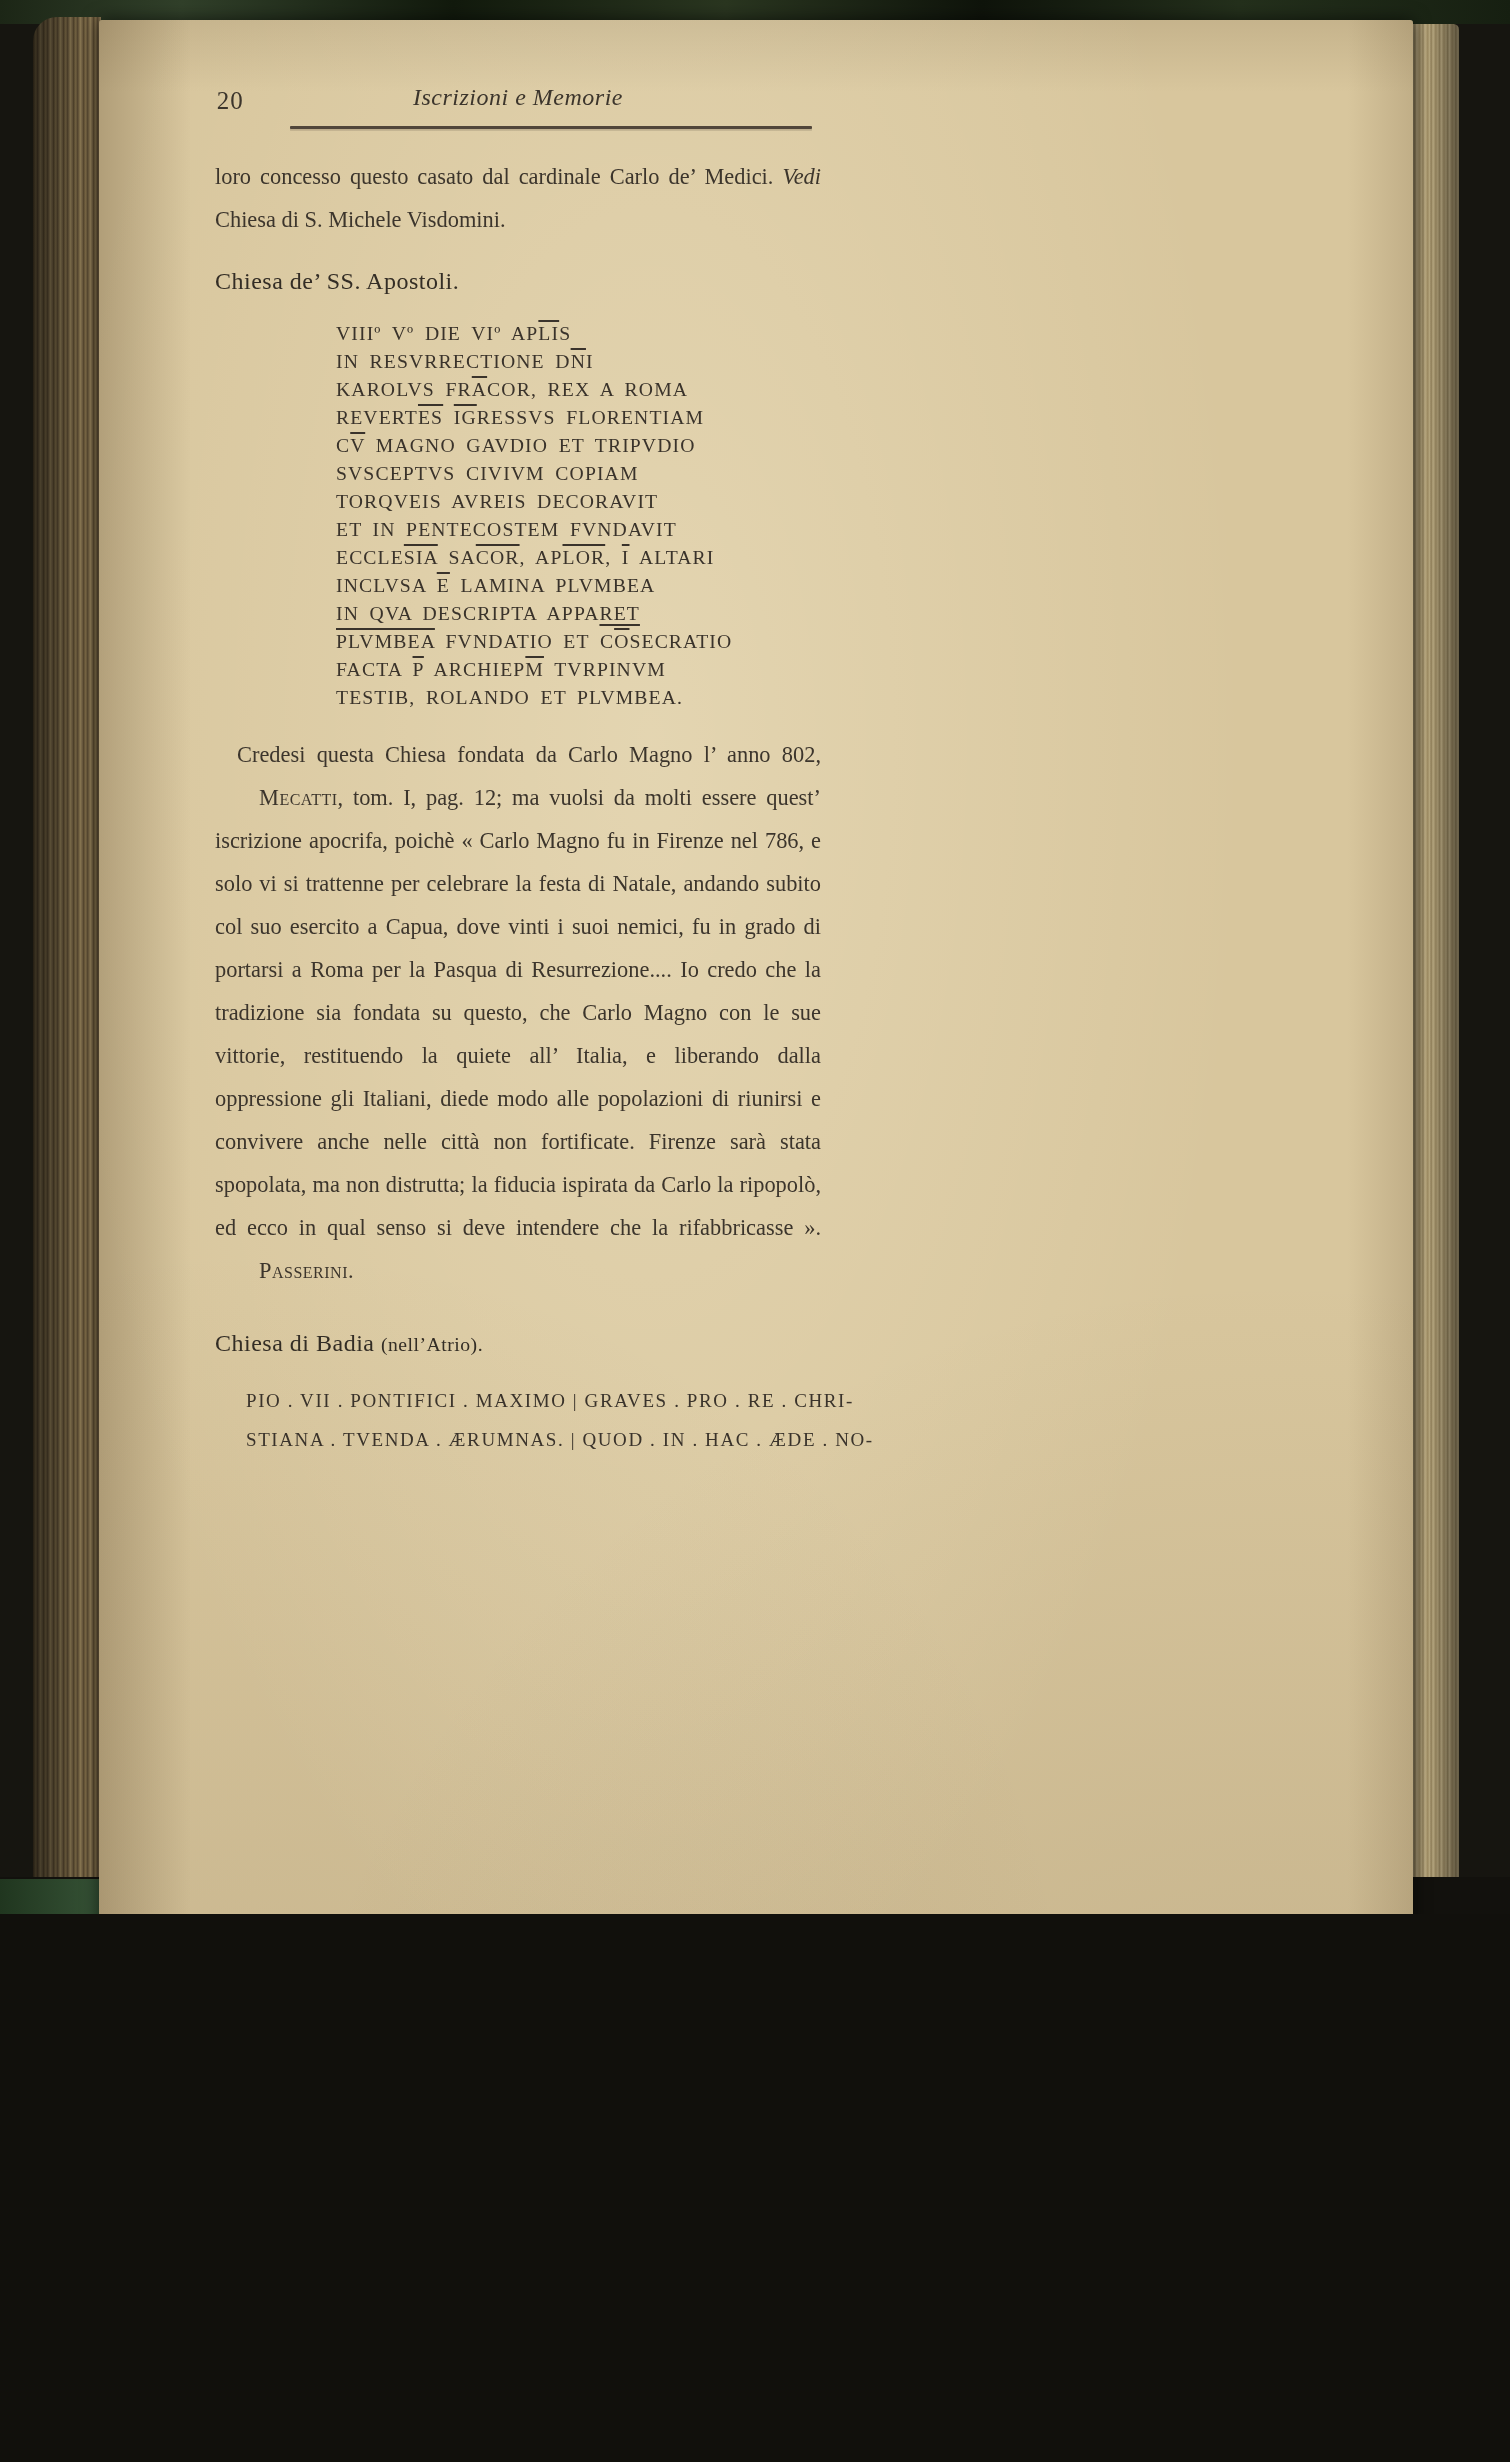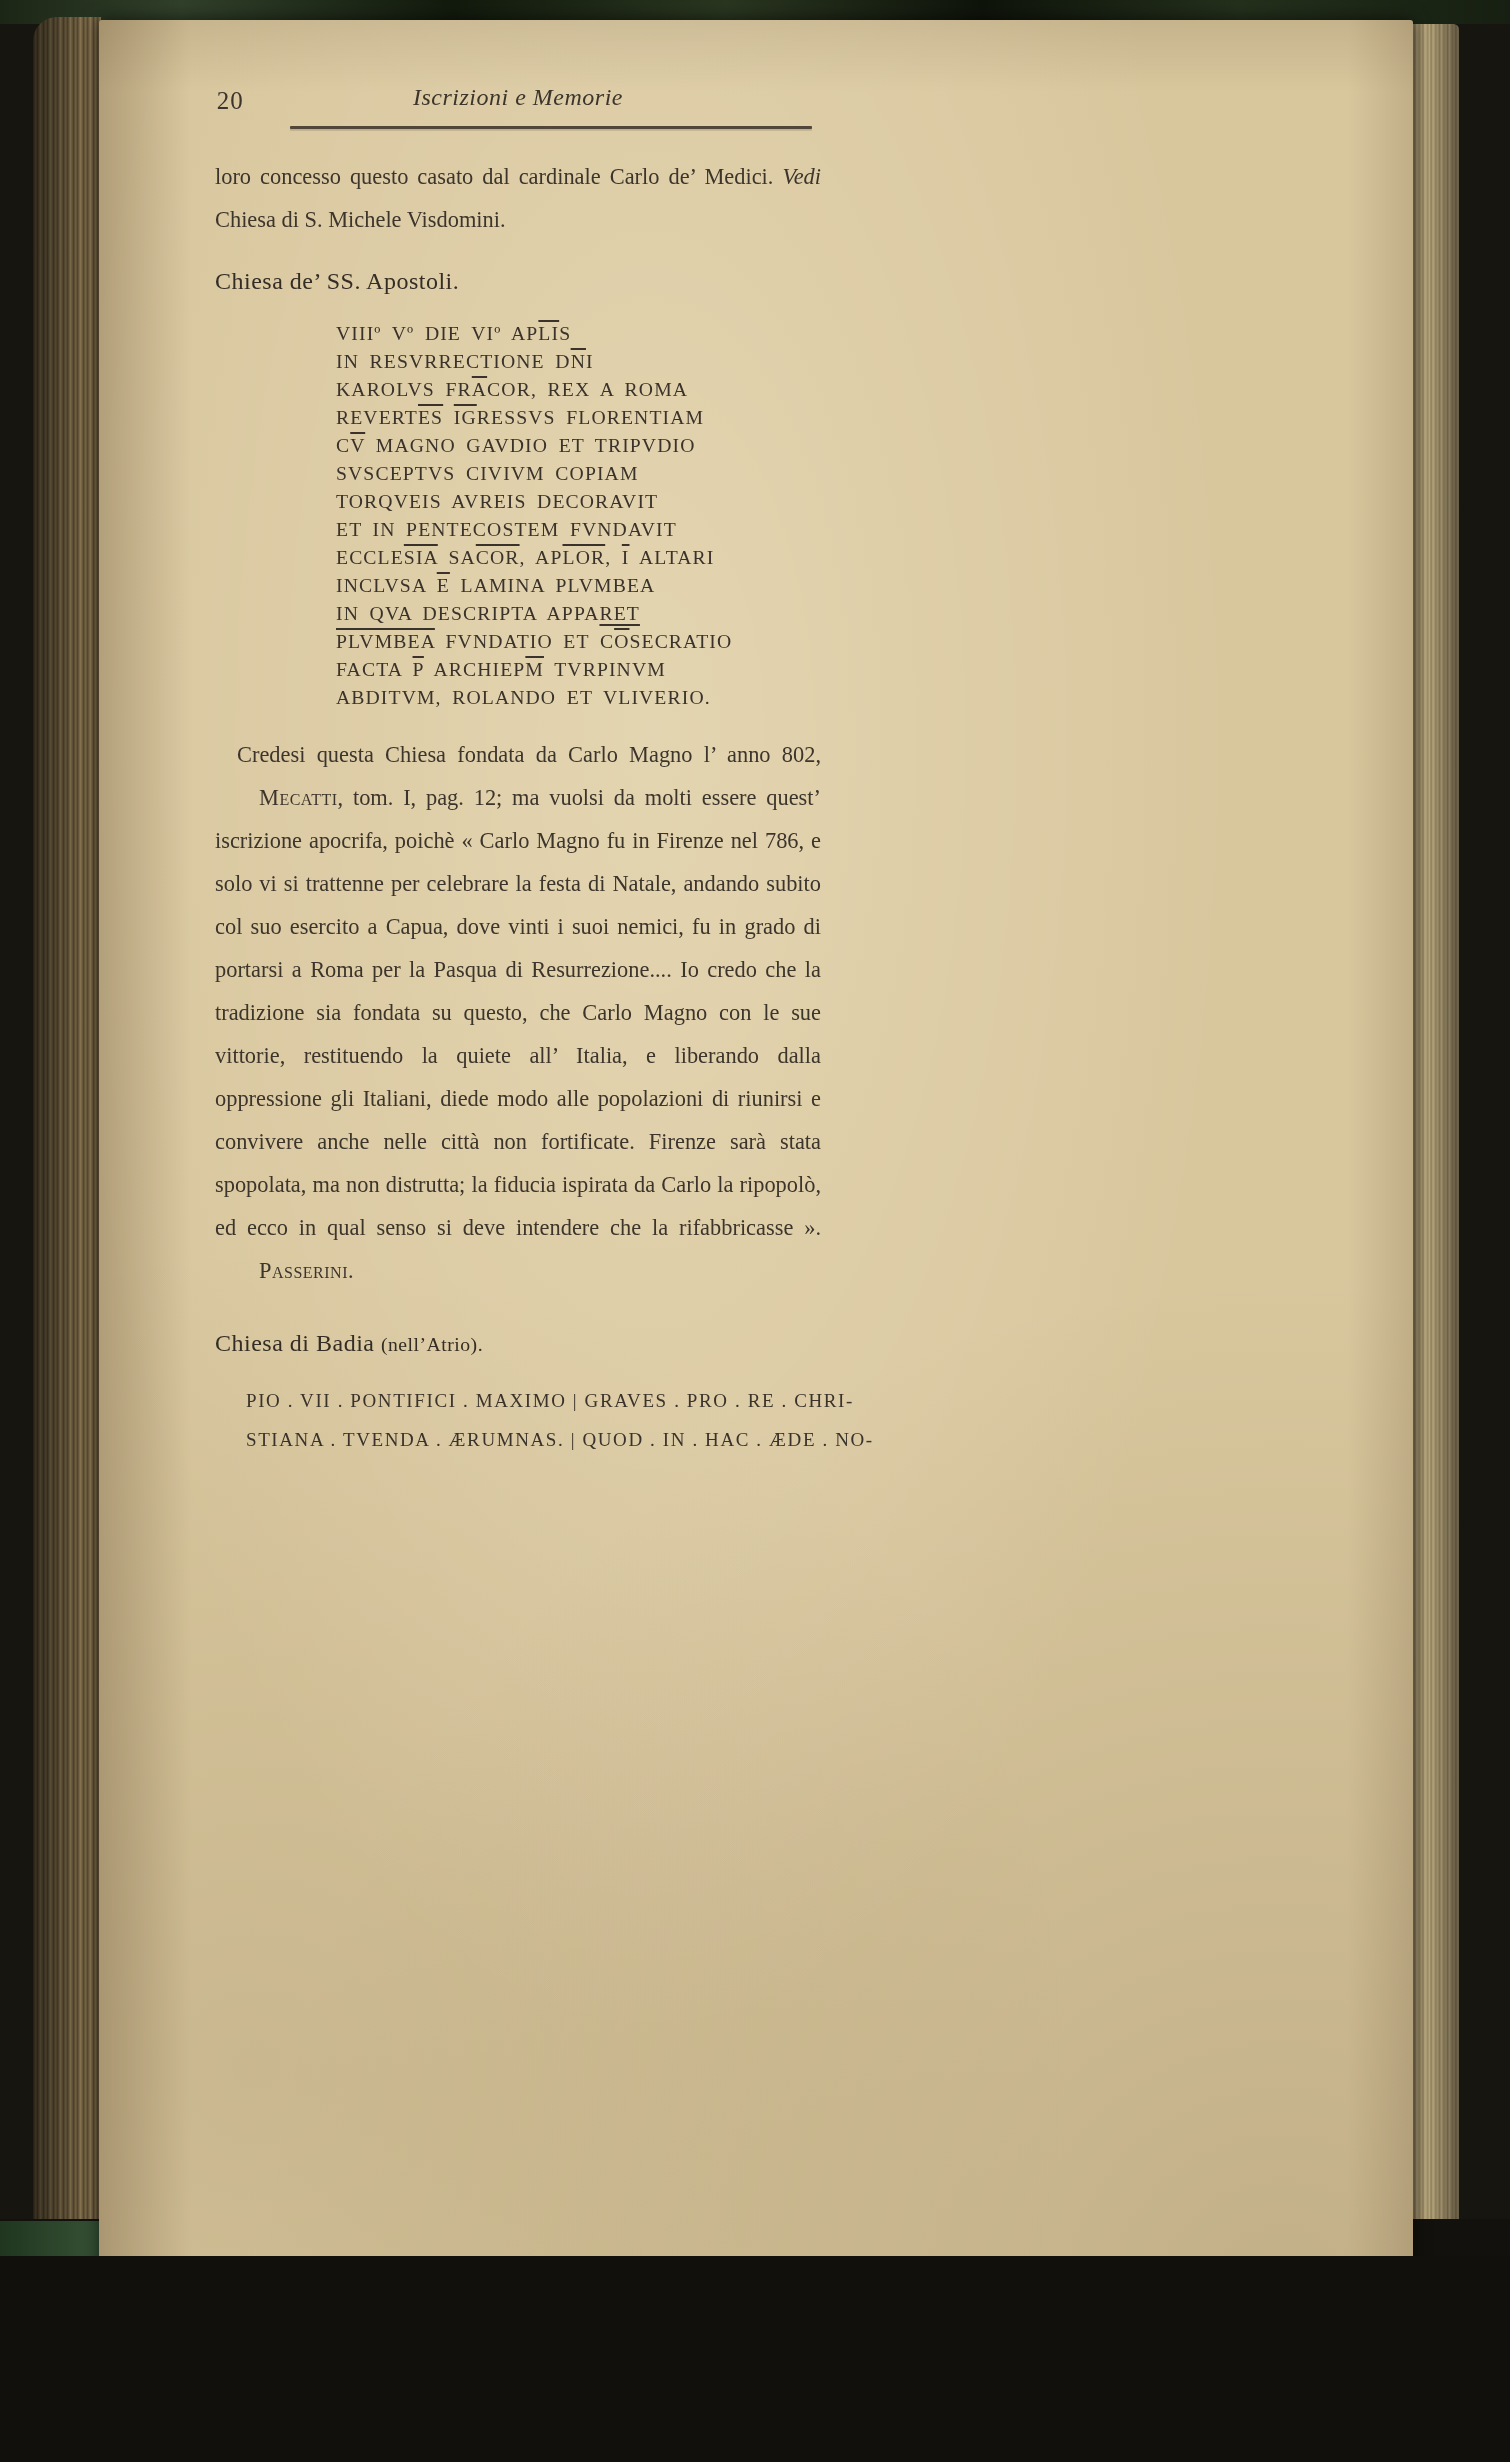--- a/index.html
+++ b/index.html
@@ -1,16 +1,16 @@
 <!DOCTYPE html>
 <html style="font-size:14.7px"><head>
 <meta charset="utf-8">
 <style>
   html,body{margin:0;padding:0;background:#11100c;}
-  .scene{position:relative;width:1511px;height:2256px;background:#161510;overflow:hidden;
+  .scene{position:relative;width:1511px;height:1914px;background:#161510;overflow:hidden;
          font-family:"Liberation Serif","DejaVu Serif",serif;}
 
   
   .top-cover{position:absolute;left:0;top:0;width:100%;height:24px;
     background:linear-gradient(90deg,#1c2616,#31402a 12%,#121a0d 30%,#2a3620 48%,#0f140b 65%,#24301c 82%,#161f11);}
   .bottom-cover{position:absolute;left:0;bottom:0;width:100%;height:37px;background:#12110d;}
   .bottom-cloth{position:absolute;left:0;bottom:0;width:513px;height:35px;
     background:linear-gradient(90deg,#20361f,#3c5a3c 25%,#16271a 55%,#2e4631 80%,#101810);}
   .left-edges{position:absolute;left:33px;top:16.5px;width:68px;height:2424px;
     border-top-left-radius:24px;border-bottom-left-radius:9.2px;
@@ -93,21 +93,21 @@
           <div class="ins-line"><span>REVERT</span><span class="ov">ES</span><span> </span><span class="ov">IG</span><span>RESSVS FLORENTIAM</span></div>
           <div class="ins-line"><span>C</span><span class="ov">V</span><span> MAGNO GAVDIO ET TRIPVDIO</span></div>
           <div class="ins-line"><span>SVSCEPTVS CIVIVM COPIAM</span></div>
           <div class="ins-line"><span>TORQVEIS AVREIS DECORAVIT</span></div>
           <div class="ins-line"><span>ET IN PENTECOSTEM FVNDAVIT</span></div>
           <div class="ins-line"><span>ECCLE</span><span class="ov">SIA</span><span> SA</span><span class="ov">COR</span><span>, AP</span><span class="ov">LOR</span><span>, </span><span class="ov">I</span><span> ALTARI</span></div>
           <div class="ins-line"><span>INCLVSA </span><span class="ov">E</span><span> LAMINA PLVMBEA</span></div>
           <div class="ins-line"><span>IN QVA DESCRIPTA APPA</span><span class="un">RET</span></div>
           <div class="ins-line"><span class="ov">PLVMBEA</span><span> FVNDATIO ET C</span><span class="ov">O</span><span>SECRATIO</span></div>
           <div class="ins-line"><span>FACTA </span><span class="ov">P</span><span> ARCHIEP</span><span class="ov">M</span><span> TVRPINVM</span></div>
-          <div class="ins-line"><span>ABDITVM, ROLANDO ET VLIVERIO.</span></div>
+          <div class="ins-line"><span>TESTIB, ROLANDO ET PLVMBEA.</span></div>
         </div>
 
       <p class="para commentary"><span>Credesi questa Chiesa fondata da Carlo Magno l’ anno 802, </span><span class="sc">Mecatti</span><span>, tom. I, pag. 12; ma vuolsi da molti essere quest’ iscrizione apocrifa, poichè « Carlo Magno fu in Firenze nel 786, e solo vi si trattenne per celebrare la festa di Natale, andando subito col suo esercito a Capua, dove vinti i suoi nemici, fu in grado di portarsi a Roma per la Pasqua di Resurrezione.... Io credo che la tradizione sia fondata su questo, che Carlo Magno con le sue vittorie, restituendo la quiete all’ Italia, e liberando dalla oppressione gli Italiani, diede modo alle popolazioni di riunirsi e convivere anche nelle città non fortificate. Firenze sarà stata spopolata, ma non distrutta; la fiducia ispirata da Carlo la ripopolò, ed ecco in qual senso si deve intendere che la rifabbricasse ». </span><span class="sc">Passerini</span><span>.</span></p>
 
       <h2 class="section-heading badia"><span>Chiesa di Badia </span><span class="small">(nell’Atrio).</span></h2>
 
       <div class="latin-block">
           <div class="latin-line"><span>PIO . VII . PONTIFICI . MAXIMO | GRAVES . PRO . RE . CHRI-</span></div>
           <div class="latin-line"><span>STIANA . TVENDA . ÆRUMNAS. | QUOD . IN . HAC . ÆDE . NO-</span></div>
         </div>

